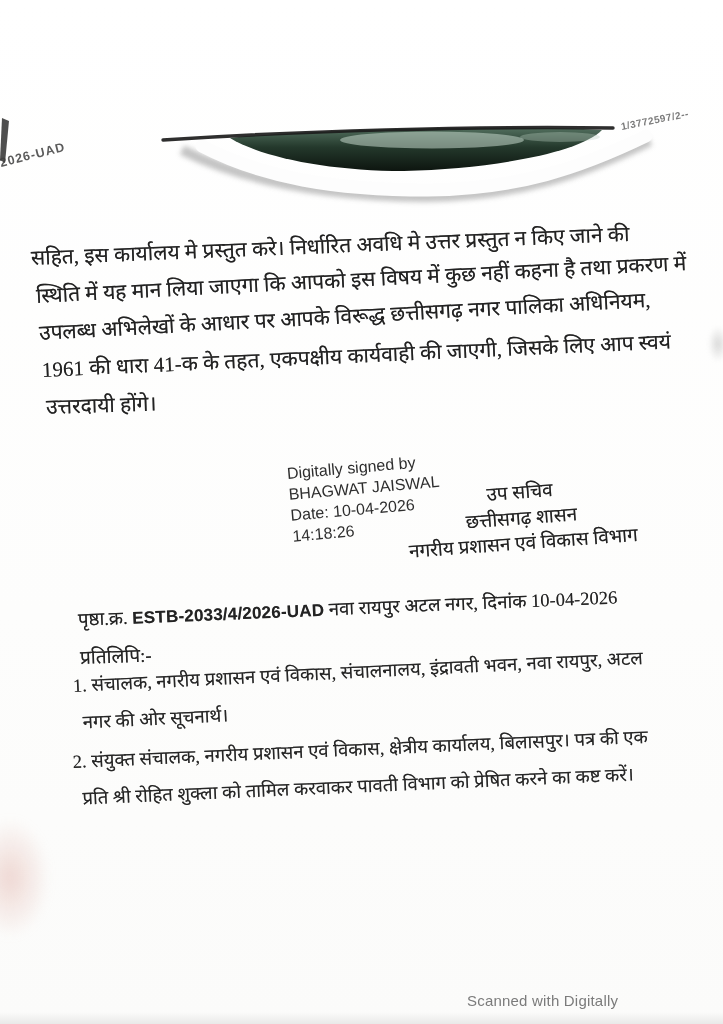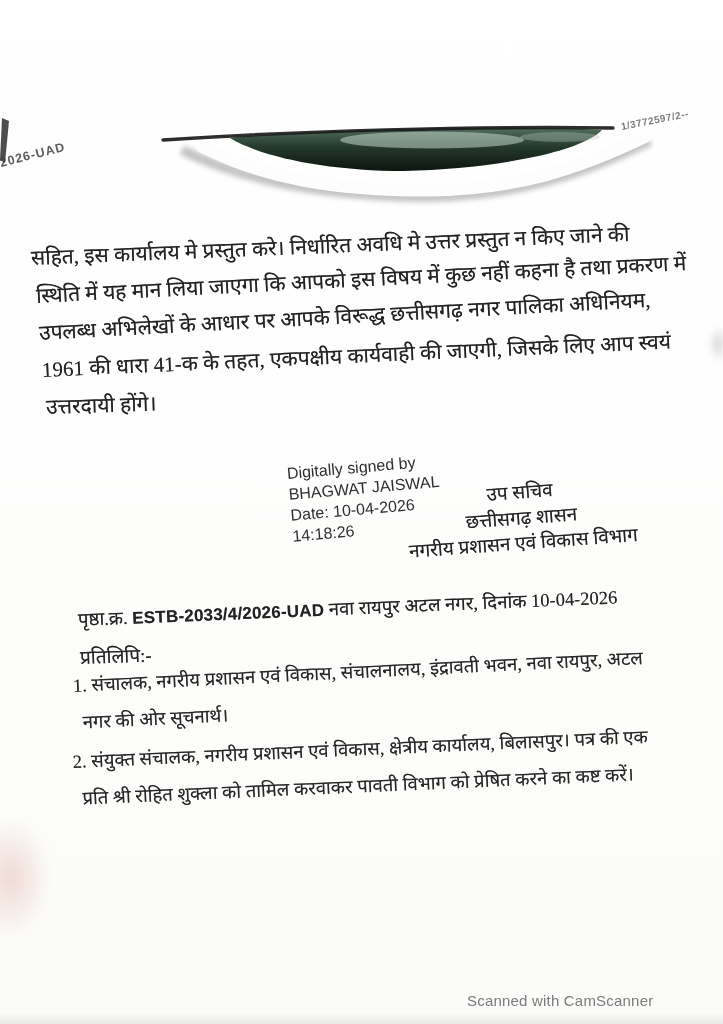--- a/index.html
+++ b/index.html
@@ -181,15 +181,15 @@
   </div>
 
   <div class="abs item item2">
     <div class="nowrap">2. संयुक्त संचालक, नगरीय प्रशासन एवं विकास, क्षेत्रीय कार्यालय, बिलासपुर। पत्र की एक</div>
     <div class="nowrap l2">प्रति श्री रोहित शुक्ला को तामिल करवाकर पावती विभाग को प्रेषित करने का कष्ट करें।</div>
   </div>
 
   <div class="abs smudge-pink"></div>
   <div class="abs smudge-right"></div>
 
-  <div class="abs footer nowrap">Scanned with CamScanner</div>
+  <div class="abs footer nowrap">Scanned with Digitally</div>
 
 </div>
 
 </body></html>

